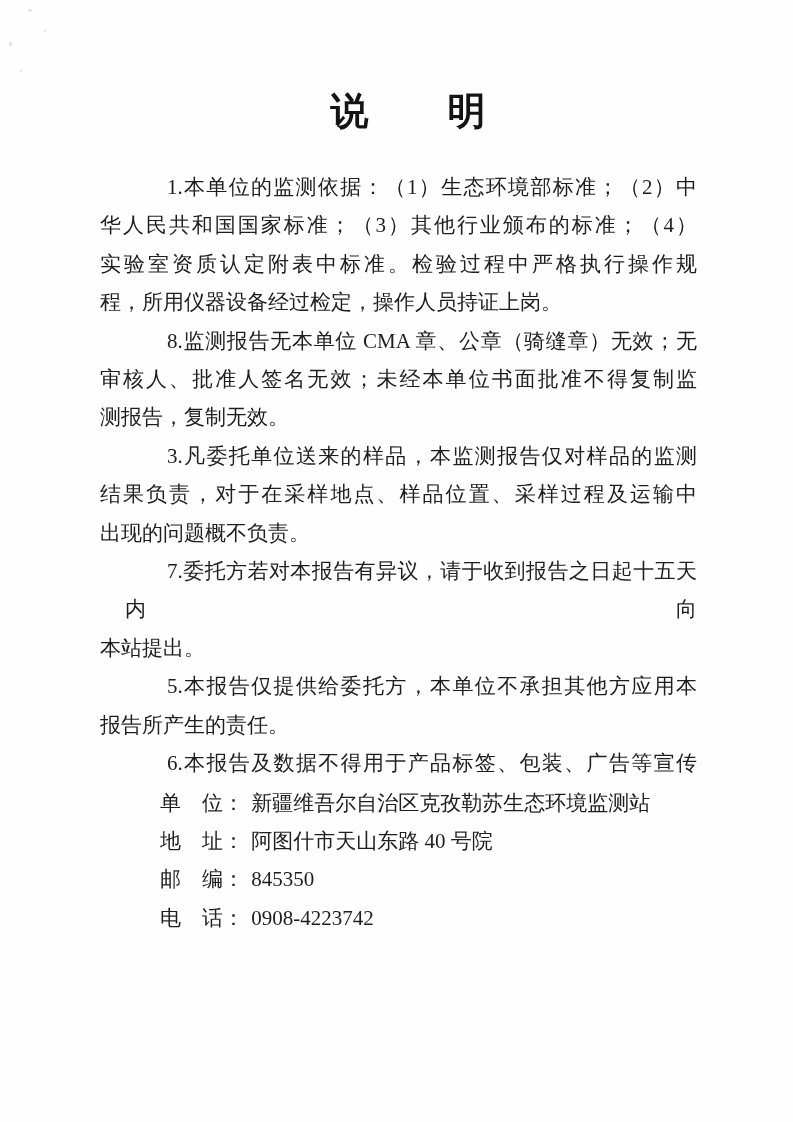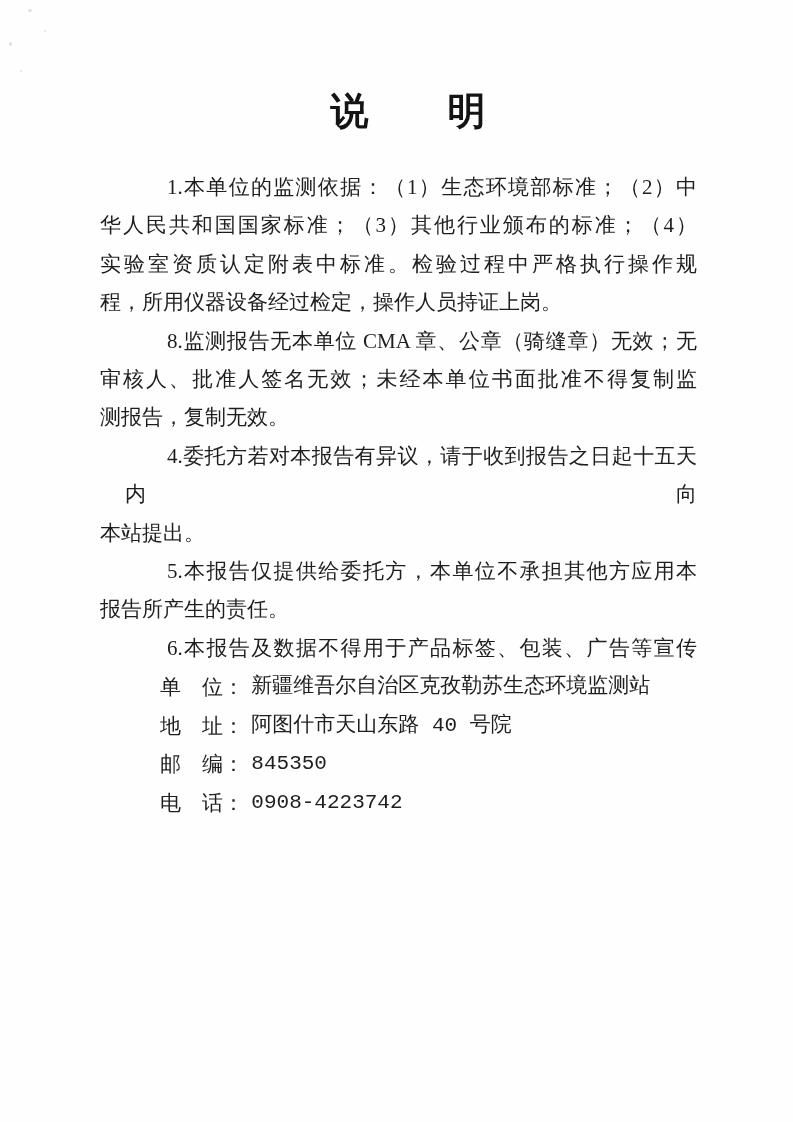--- a/index.html
+++ b/index.html
@@ -63,21 +63,20 @@
     margin-left: 60px;
     line-height: 38.4px;
   }
   .contact-label {
     white-space: pre;
     text-align: right;
   }
   .contact-value {
     margin-left: 0.35em;
     white-space: pre;
-    font-family: Liberation Mono, monospace;
   }
 </style>
 </head>
 <body>
 
 <div class="page">
 
   <span class="speck" style="left:28px; top:9px; width:4px; height:3px;"></span>
   <span class="speck" style="left:9px; top:42px; width:3px; height:4px;"></span>
   <span class="speck" style="left:44px; top:30px; width:2px; height:2px;"></span>
@@ -93,23 +92,28 @@
       <div class="line full">实验室资质认定附表中标准。检验过程中严格执行操作规</div>
       <div class="line">程，所用仪器设备经过检定，操作人员持证上岗。</div>
     </div>
 
     <div>
       <div class="line first full">8.监测报告无本单位 CMA 章、公章（骑缝章）无效；无</div>
       <div class="line full">审核人、批准人签名无效；未经本单位书面批准不得复制监</div>
       <div class="line">测报告，复制无效。</div>
     </div>
 
+    <div>
+      <div class="line first full">3.凡委托单位送来的样品，本监测报告仅对样品的监测</div>
+      <div class="line full">结果负责，对于在采样地点、样品位置、采样过程及运输中</div>
+      <div class="line">出现的问题概不负责。</div>
+    </div>
 
     <div>
-      <div class="line first full">4.委托方若对本报告有异议，请于收到报告之日起十五天内向</div>
+      <div class="line first full">7.委托方若对本报告有异议，请于收到报告之日起十五天内向</div>
       <div class="line">本站提出。</div>
     </div>
 
     <div>
       <div class="line first full">5.本报告仅提供给委托方，本单位不承担其他方应用本</div>
       <div class="line">报告所产生的责任。</div>
     </div>
 
     <div>
       <div class="line first full">6.本报告及数据不得用于产品标签、包装、广告等宣传</div>

